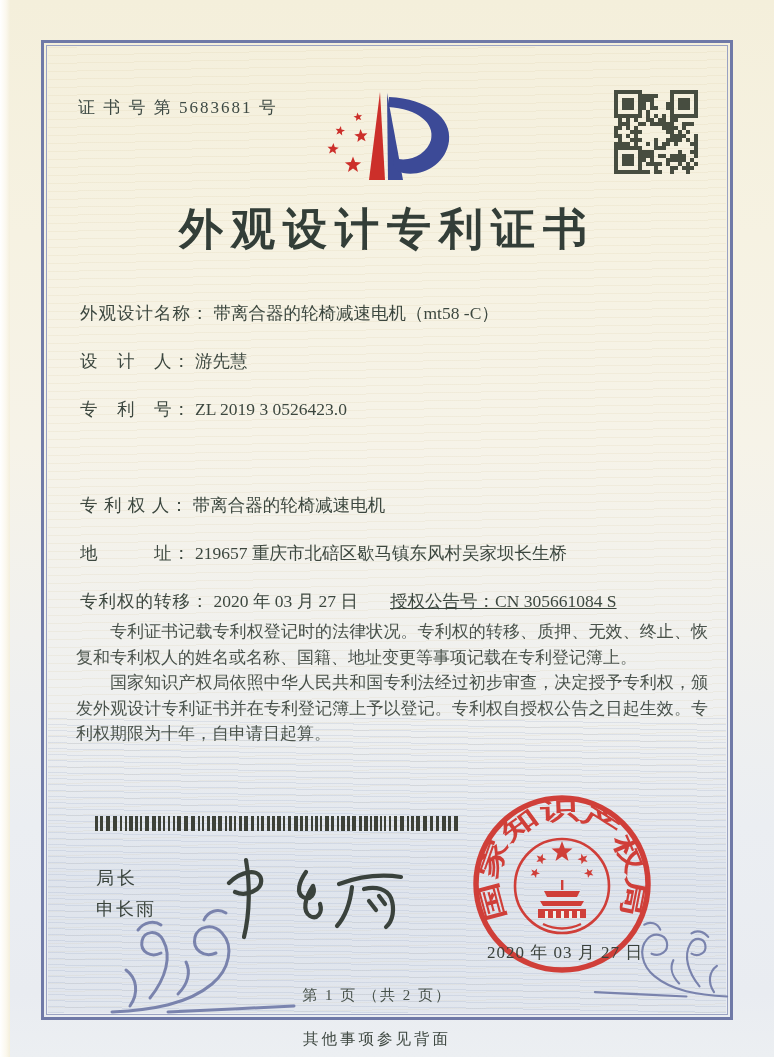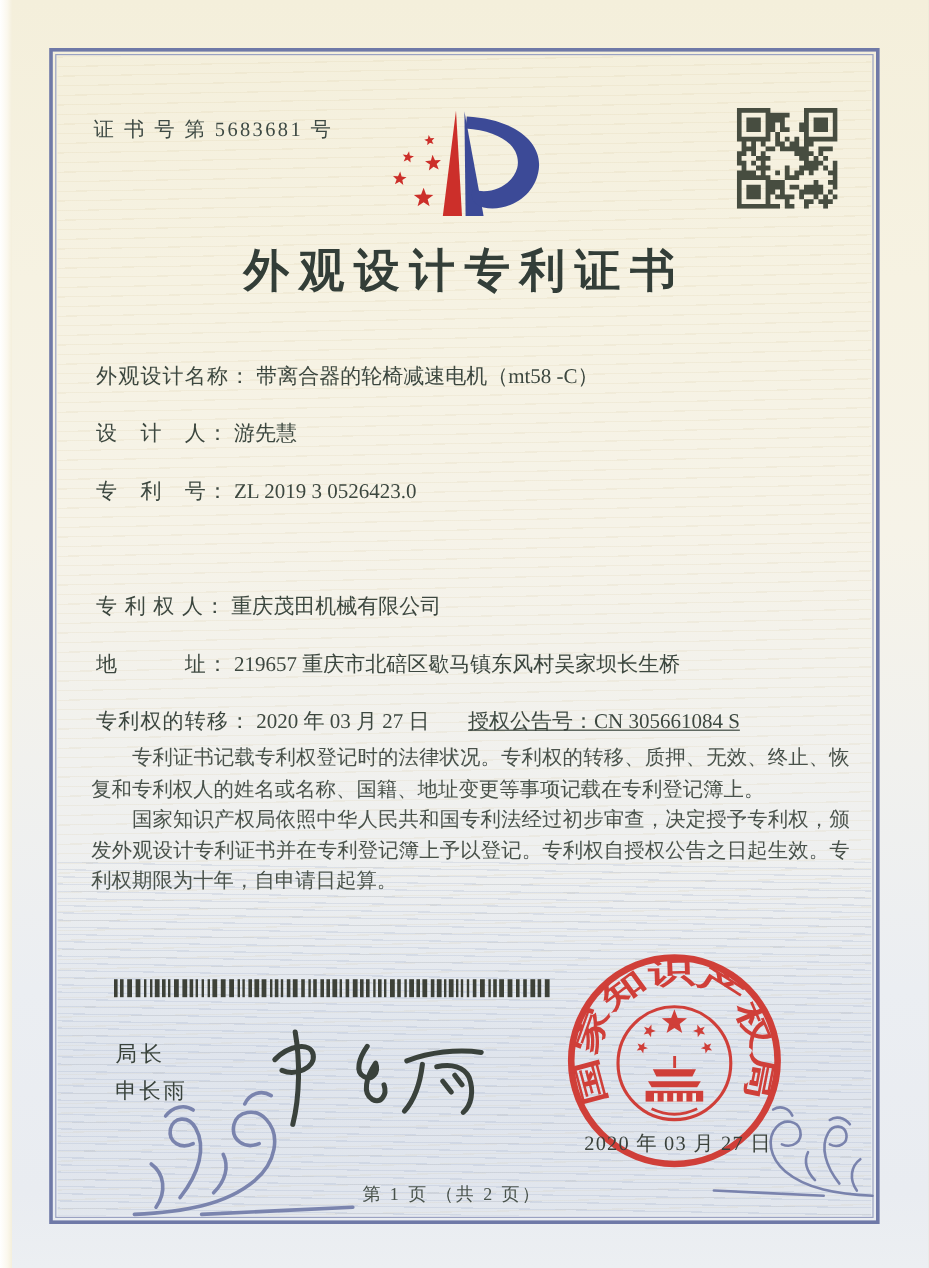--- a/index.html
+++ b/index.html
@@ -11,21 +11,21 @@
   
   #frame{position:absolute;left:41px;top:40px;right:41px;bottom:37px;border:3px solid #6f79a7;}
   #frame-inner{position:absolute;inset:2px;border:1px solid #9aa2c2;}
   
   #lines-top{position:absolute;inset:4px;background:repeating-linear-gradient(179deg,rgba(205,185,135,0.13) 0 1px,transparent 1px 8px);}
   #lines-bottom{position:absolute;left:4px;right:4px;bottom:4px;height:295px;
         background:repeating-linear-gradient(181deg,rgba(120,140,180,0.16) 0 1px,transparent 1px 6px),
                    linear-gradient(180deg,rgba(200,210,226,0) 0%,rgba(198,208,224,0.30) 55%,rgba(198,208,224,0.22) 100%);}
   .abs{position:absolute;}
   #cert-no{left:78px;top:96px;font-size:17px;letter-spacing:2px;color:#3e4a44;white-space:nowrap;}
-  #title{left:0;right:0;top:200px;text-align:center;font-size:38px;font-weight:600;letter-spacing:8px;color:#333e38;}
+  #title{left:0;right:0;top:200px;text-align:center;font-size:44px;font-weight:600;letter-spacing:8px;color:#333e38;}
   .row{left:80px;font-size:17.5px;color:#3c473f;white-space:nowrap;}
   .row .lbl{letter-spacing:1px;}
   .row .val{margin-left:4px;}
   #row1{top:301px;}#row2{top:349px;}#row3{top:397px;}#row4{top:445px;}
   #row5{top:493px;}#row6{top:541px;}#row7{top:589px;}
   #grant-no{left:390px;top:589px;font-size:17.5px;color:#3c473f;white-space:nowrap;text-decoration:underline;}
   #body-text{left:76px;top:619px;width:632px;}
   #body-text p{margin:0;text-indent:2em;font-size:17px;line-height:25.5px;text-align:justify;color:#49524b;}
   #barcode{left:95px;top:816px;width:368px;height:15px;}
   #barcode i{position:absolute;top:0;bottom:0;background:#3d4138;}
@@ -77,21 +77,21 @@
   <div class="abs row" id="row1">
     <span class="lbl">外观设计名称：</span><span class="val">带离合器的轮椅减速电机（mt58 -C）</span>
   </div>
   <div class="abs row" id="row2">
     <span class="lbl">设　计　人：</span><span class="val">游先慧</span>
   </div>
   <div class="abs row" id="row3">
     <span class="lbl">专　利　号：</span><span class="val">ZL 2019 3 0526423.0</span>
   </div>
   <div class="abs row" id="row5">
-    <span class="lbl">专 利 权 人：</span><span class="val">重庆茂田机械有限公司</span>
+    <span class="lbl">专 利 权 人：</span><span class="val">带离合器的轮椅减速电机</span>
   </div>
   <div class="abs row" id="row6">
     <span class="lbl">地　　　址：</span><span class="val">219657 重庆市北碚区歇马镇东风村吴家坝长生桥</span>
   </div>
   <div class="abs row" id="row7">
     <span class="lbl">专利权的转移：</span><span class="val">2020 年 03 月 27 日</span>
   </div>
   <div class="abs" id="grant-no">
     <span class="lbl">授权公告号：</span><span class="val">CN 305661084 S</span>
   </div>
@@ -236,13 +236,14 @@
       <path d="M60,112 C100,110 145,108 186,106"></path>
       <path d="M42,98 C58,78 64,56 55,40 C49,29 36,31 34,41 C32,52 43,58 53,53"></path>
       <path d="M22,106 C31,93 29,78 18,70"></path>
       <path d="M70,94 C80,84 83,72 78,62"></path>
       <path d="M96,20 C100,11 110,8 118,13"></path>
       <path d="M30,30 C36,22 46,20 53,25"></path>
     </g>
   </svg>
 
   <div class="abs" id="page-no">第 1 页 （共 2 页）</div>
+  <div class="abs" id="back-note">其他事项参见背面</div>
 </div>
 
 </body></html>

